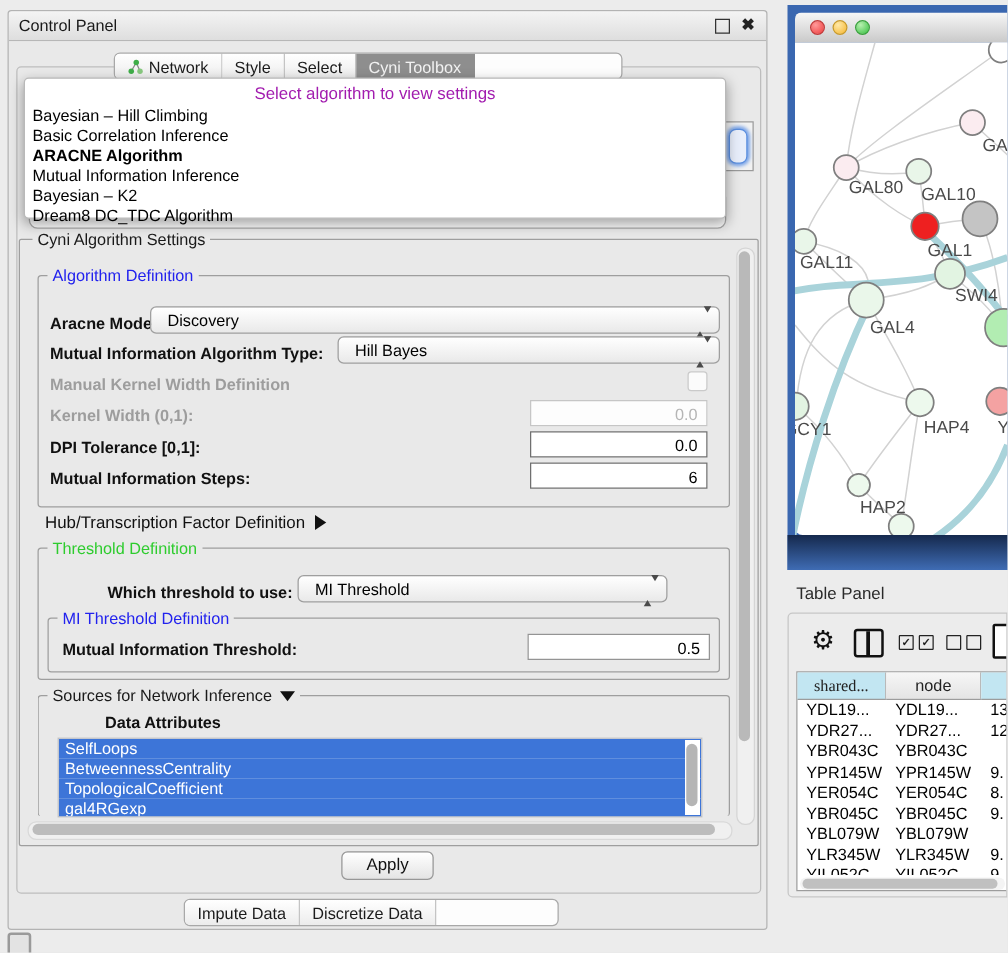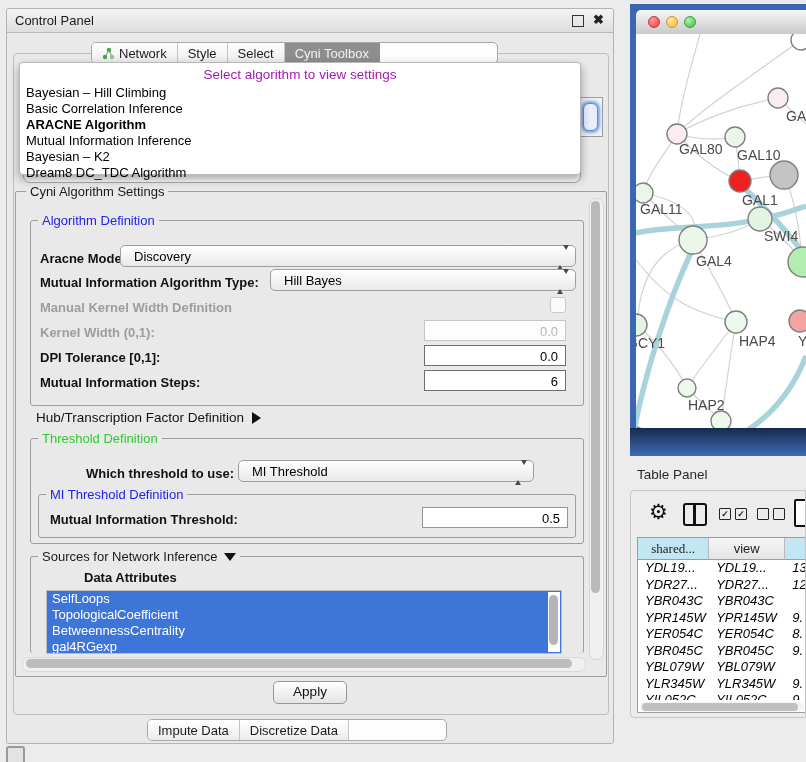--- a/index.html
+++ b/index.html
@@ -128,21 +128,21 @@
   .doc-icon{position:absolute;left:163px;top:8px;width:18px;height:24px;
     border:2.5px solid #111;border-radius:2px;background:#fff;}
   .tbl{position:absolute;left:6px;top:46px;width:170px;height:176px;background:#fff;
     border:1px solid #9c9c9c;box-sizing:border-box;}
   .tbl-header{position:absolute;left:0;top:0;width:100%;height:22px;display:flex;}
   .th{box-sizing:border-box;border-right:1px solid #b9b9b9;border-bottom:1px solid #9c9c9c;
     background:linear-gradient(#f6f6f6,#e4e4e4);font-size:13px;color:#222;
     text-align:center;line-height:21px;overflow:hidden;white-space:nowrap;}
   .th.selcol{background:#c2e6f2;}
   .tbl-rows{position:absolute;left:0;top:22px;width:100%;height:140px;overflow:hidden;}
-  .tr{display:flex;height:16.5px;font-style:italic;}
+  .tr{display:flex;height:16.5px;}
   .td{box-sizing:border-box;font-size:13px;color:#000;padding-left:7px;
     overflow:hidden;white-space:nowrap;line-height:16px;}
   .tbl-hscroll{position:absolute;left:2px;top:164px;width:164px;height:10px;
     background:#f4f4f4;border-radius:5px;}
   .tbl-hscroll .thumb{position:absolute;left:2px;top:1px;width:156px;height:8px;
     background:#c0c0c0;border-radius:4px;}
 
   #corner-icon{left:6px;top:746px;width:15px;height:16px;border:2px solid #9a9a9a;
     border-radius:3px;background:#e3e3e3;}
   svg text{font-family:"Liberation Sans", sans-serif;}
@@ -250,22 +250,22 @@
 
       <div class="group" style="left:14px;top:364px;width:552px;height:96px;border-bottom:none;">
         <span class="legend">
           <span>Sources for Network Inference</span><span class="tri-down"></span>
         </span>
       </div>
       <span class="flabel" style="left:22px;top:378px;padding-left:46px;">Data Attributes</span>
       <div id="attr-list">
         <div id="attr-items">
             <div class="attr-item">SelfLoops</div>
+            <div class="attr-item">BetweennessCentrality</div>
             <div class="attr-item">TopologicalCoefficient</div>
-            <div class="attr-item">BetweennessCentrality</div>
             <div class="attr-item">gal4RGexp</div>
           </div>
         <div class="list-vscroll">
             <div class="thumb"></div>
           </div>
       </div>
 
       <div class="vscroll">
           <div class="thumb"></div>
         </div>
@@ -360,21 +360,21 @@
       </span>
       <span class="cb-pair" style="left:126px;">
         <span class="cb"></span>
           <span class="cb"></span>
       </span>
       <span class="doc-icon"></span>
     </div>
     <div class="tbl">
       <div class="tbl-header" id="tbl-header">
           <div class="th selcol" style="width: 72px; font-family: Liberation Serif, serif;">shared...</div>
-          <div class="th" style="width: 77px;">view</div>
+          <div class="th" style="width: 77px;">node</div>
           <div class="th selcol" style="width: 21px;"></div>
         </div>
       <div class="tbl-rows" id="tbl-rows">
           <div class="tr">
             <div class="td" style="width: 72px;">YDL19...</div>
             <div class="td" style="width: 77px;">YDL19...</div>
             <div class="td" style="width: 21px;">13</div>
           </div>
           <div class="tr">
             <div class="td" style="width: 72px;">YDR27...</div>

